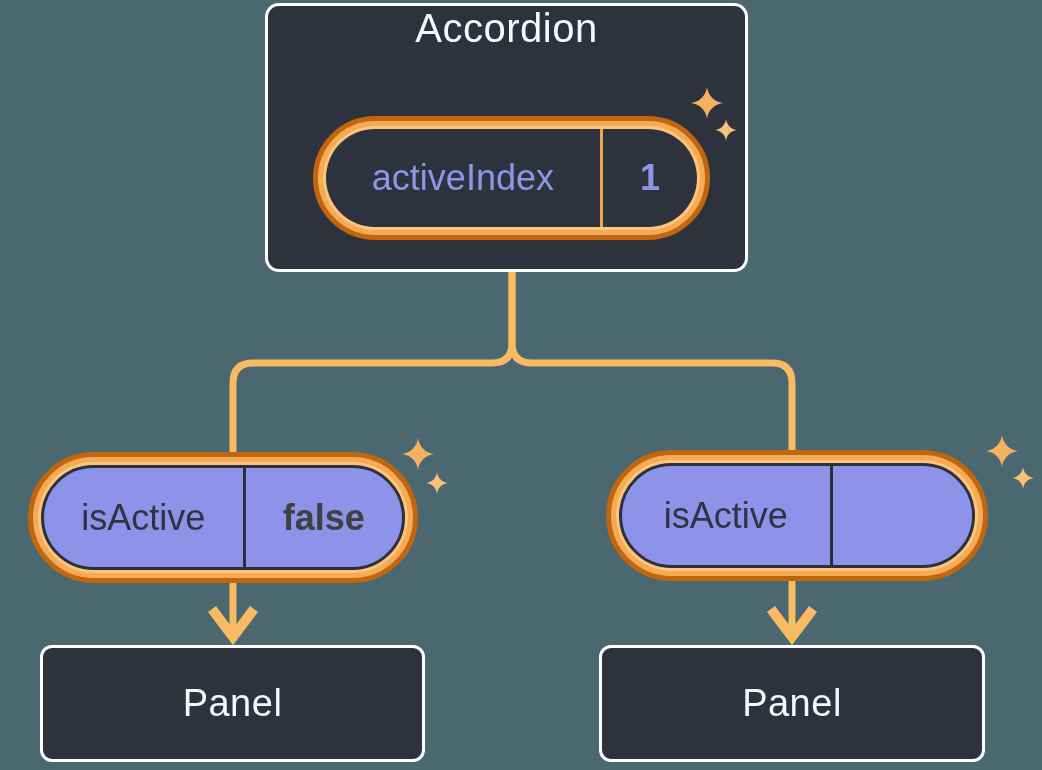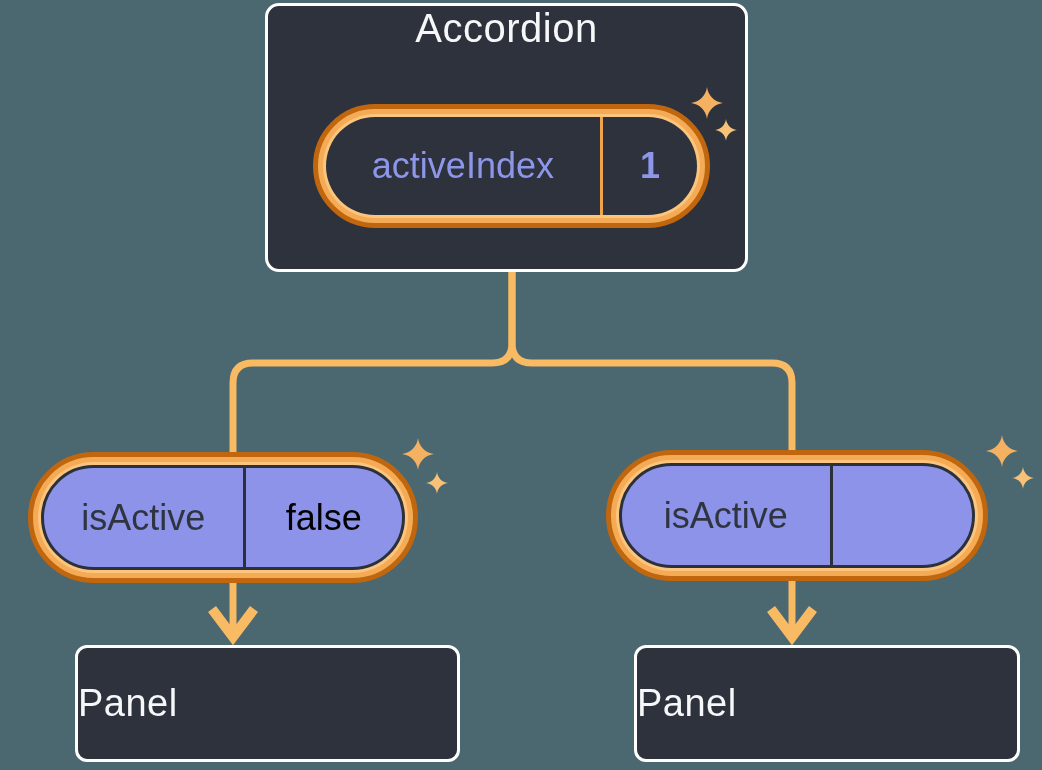--- a/index.html
+++ b/index.html
@@ -38,25 +38,25 @@
   .comp-title {
     text-align: center;
     color: #f6f7f9;
     font-size: 40px;
     font-weight: 500;
     letter-spacing: 0.5px;
   }
   .panel-box {
     display: flex;
     align-items: center;
+    justify-content: center;
     color: #f6f7f9;
     font-size: 38px;
     font-weight: 500;
     letter-spacing: 0.5px;
-    margin-left: 35px;
   }
   .panel-left  { left: 40px;  top: 645px; width: 385px; height: 117px; border-radius: 12px; }
   .panel-right { left: 599px; top: 645px; width: 386px; height: 117px; border-radius: 12px; }
 
   
   .pill-ring {
     position: absolute;
     box-sizing: border-box;
     background: #f5ab55;
     border: 5px solid #bf660e;
@@ -83,26 +83,26 @@
   .pill-seg {
     display: flex;
     align-items: center;
     justify-content: center;
     font-size: 36px;
   }
   .pill-divider { align-self: stretch; }
   .divider-orange { width: 3px; background: #f0a44c; }
   .divider-dark   { width: 3px; background: #2b303a; }
 
-  .state-pill { left: 313px; top: 104px; width: 397px; height: 124px; }
+  .state-pill { left: 313px; top: 116px; width: 397px; height: 124px; }
   .state-pill .seg-name  { flex: 0 0 73.8%; color: #8e96ea; }
   .state-pill .seg-value { flex: 1; color: #8e96ea; font-weight: 700; }
 
   .prop-pill .seg-name  { color: #2f3540; }
-  .prop-pill .seg-value { color: #000000; font-weight: 400; flex: 1; }
+  .prop-pill .seg-value { color: #404040; font-weight: 700; flex: 1; }
   .prop-pill-left  { left: 28px;  top: 452px; width: 390px; height: 131px; }
   .prop-pill-left .seg-name { flex: 0 0 55.5%; }
   .prop-pill-right { left: 606px; top: 450px; width: 382px; height: 131px; }
   .prop-pill-right .seg-name { flex: 0 0 59.3%; }
 
   
   .sparkles {
     position: absolute;
     z-index: 3;
   }

